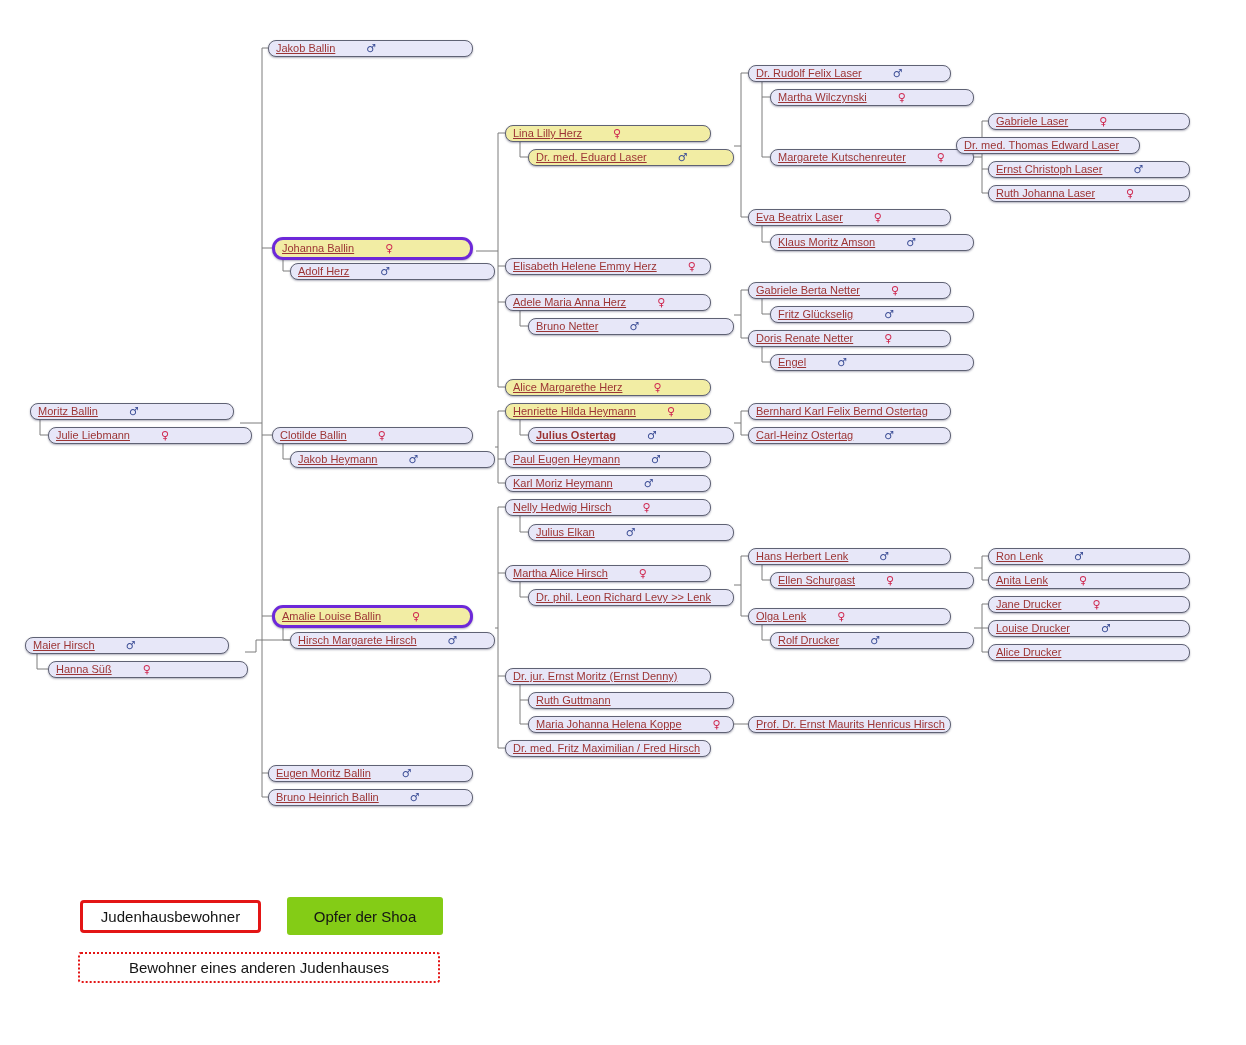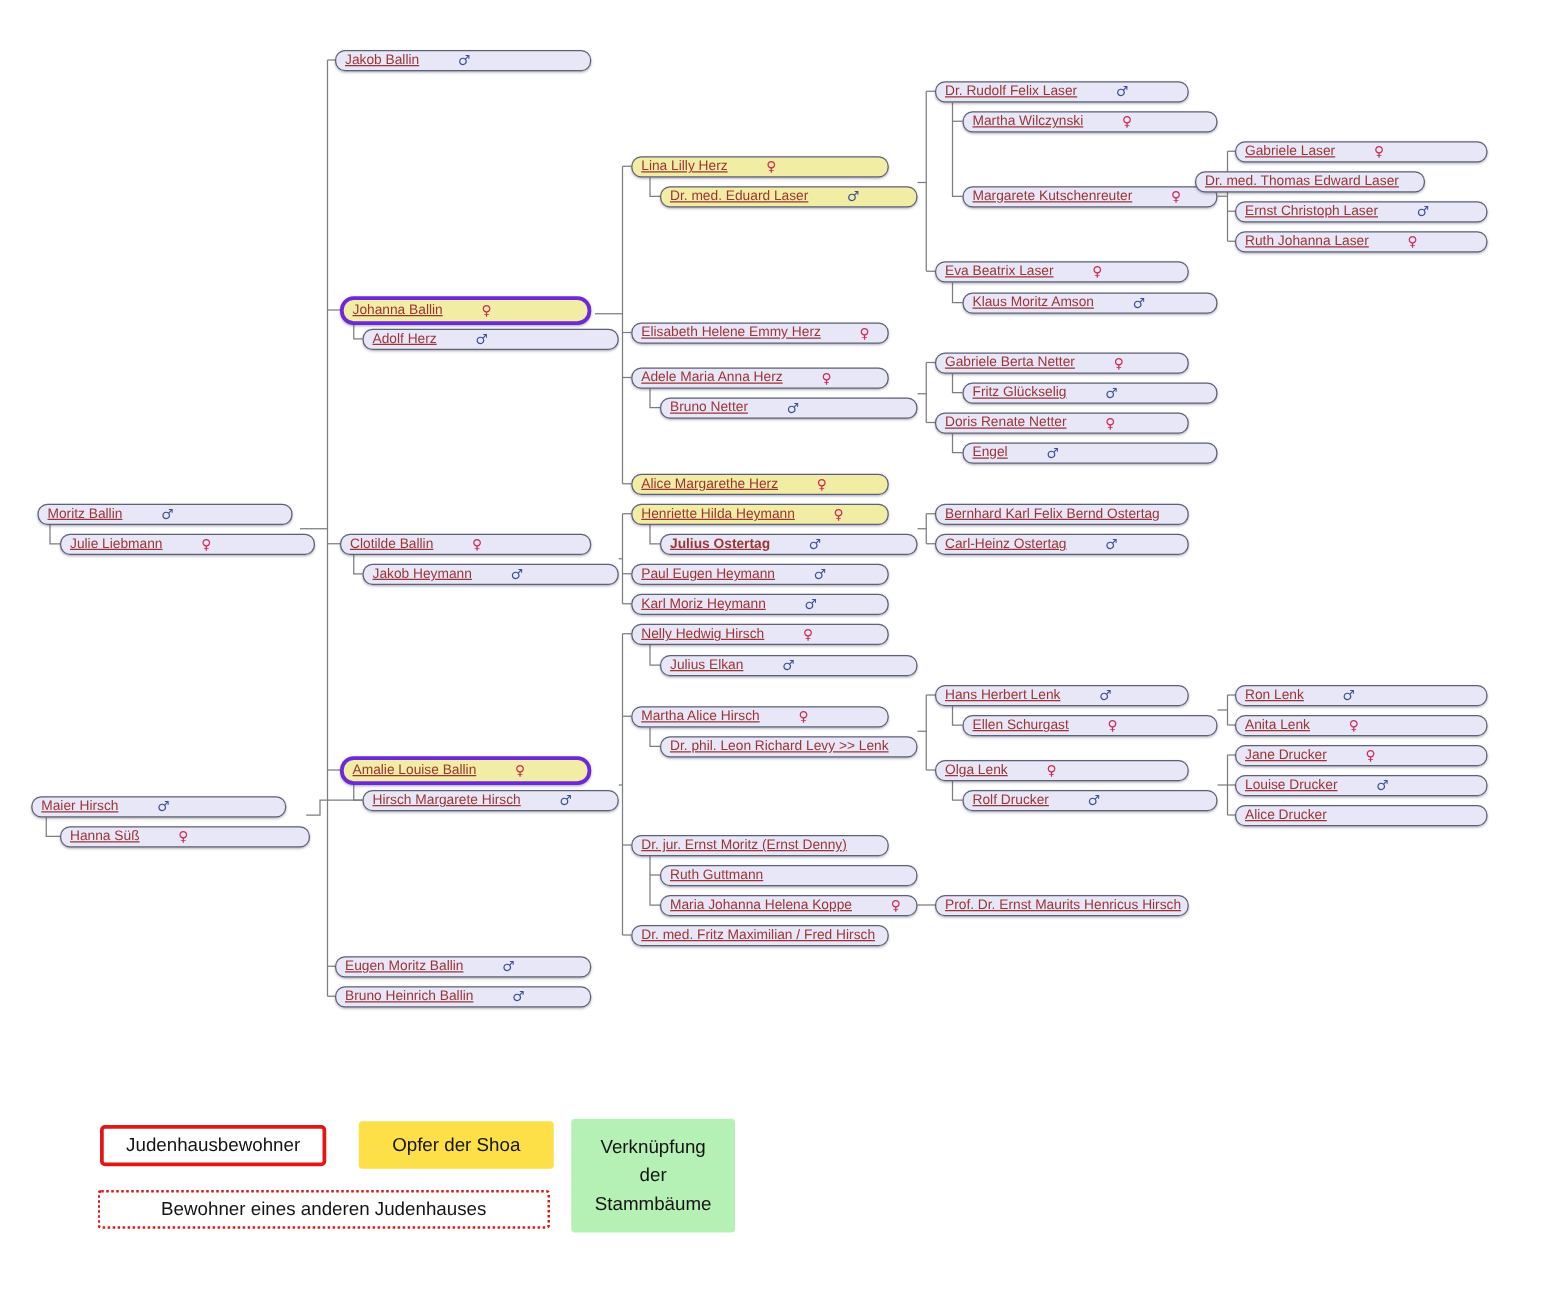--- a/index.html
+++ b/index.html
@@ -19,21 +19,21 @@
   .node.judenhaus_shoa { background:#f2eda4; border:3px solid #6d28d9; height:23px; border-radius:11px; }
   .pname { color:#9c3434; text-decoration:underline; }
   .gsym { margin-left:4px; font-family:"DejaVu Sans", sans-serif; font-size:11px; text-decoration:none; }
   .gsym.m { color:#3c4e96; }
   .gsym.f { color:#cf2b52; }
 
   .legend-box { position:absolute; box-sizing:border-box; z-index:2;
     display:flex; align-items:center; justify-content:center;
     font-size:15px; color:#141414; text-align:center; }
   .lg-judenhaus { border:3px solid #e31515; border-radius:4px; background:#ffffff; }
-  .lg-shoa { background:#fde047; border-radius:3px; }
+  .lg-shoa { background:#84cc16; border-radius:3px; }
   .lg-verk { background:#b5f0b5; border-radius:3px; white-space:pre-line; line-height:23px; }
   .lg-anderes { border:2px dotted #e31515; border-radius:3px; background:#ffffff; }
 </style>
 </head>
 <body>
 
 <div class="canvas">
   <svg class="lines" width="1246" height="1045">
       <polyline points="40,420 40,435 48,435"></polyline>
       <polyline points="240,423 262,423"></polyline>
@@ -115,25 +115,20 @@
     </svg>
 
   <div class="legend-box lg-judenhaus" style="left:80px; top:900px; width:181px; height:33px;">
     <span>Judenhausbewohner</span>
   </div>
 
   <div class="legend-box lg-shoa" style="left:287px; top:897px; width:156px; height:38px;">
     <span>Opfer der Shoa</span>
   </div>
 
-  <div class="legend-box lg-verk" style="left:457px; top:895px; width:131px; height:91px;">
-    <span>Verknüpfung
-der
-Stammbäume</span>
-  </div>
 
   <div class="legend-box lg-anderes" style="left:78px; top:952px; width:362px; height:31px;">
     <span>Bewohner eines anderen Judenhauses</span>
   </div>
 <div class="node" style="left: 30px; top: 402.5px; width: 204px;">
       <span class="pname">Moritz Ballin</span>
       <span class="gsym m">♂</span>
     </div>
     <div class="node" style="left: 48px; top: 426.5px; width: 204px;">
       <span class="pname">Julie Liebmann</span>

